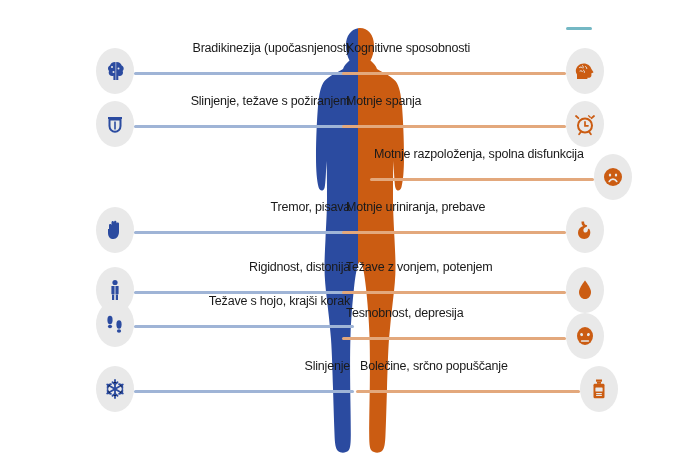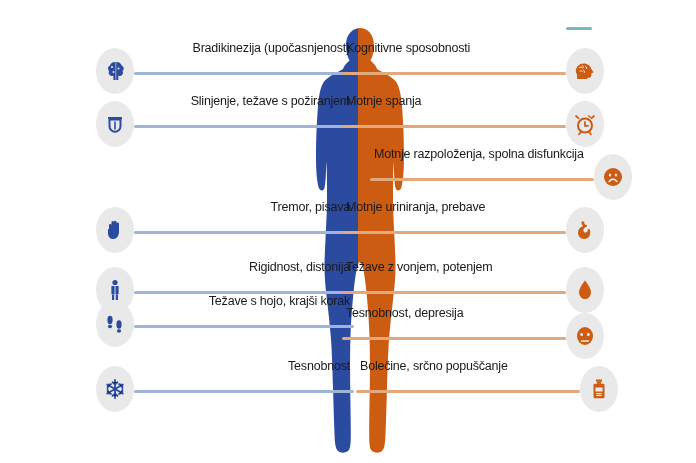--- a/index.html
+++ b/index.html
@@ -246,21 +246,21 @@
       <svg width="24" height="24" viewBox="0 0 24 24">
         <g stroke="#2b4ba0" stroke-width="1.8" stroke-linecap="round">
           <path d="M12 3v18M4.2 7.5l15.6 9M19.8 7.5l-15.6 9"></path>
           <path d="M9.5 5.2L12 7.4l2.5-2.2M9.5 18.8L12 16.6l2.5 2.2"></path>
           <path d="M4.6 11.2l.3-3.2 3.1-.8M19.4 12.8l-.3 3.2-3.1.8"></path>
           <path d="M8 16.8l-3.1-.8-.3-3.2M16 7.2l3.1.8.3 3.2"></path>
         </g>
       </svg>
     </div>
     <div class="connector"></div>
-    <div class="label">Tesnobnost</div>
+    <div class="label">Slinjenje</div>
   </div>
 
   <div class="row right" style="top:36px;">
     <div class="badge">
       <svg width="24" height="24" viewBox="0 0 24 24">
         <path d="M4 20v-4.5c-.8-.9-1.2-2.1-1.2-3.4 0-4.2 3.6-7.6 8-7.6 3.7 0 6.8 2.4 7.6 5.6l1.8 2.6c.3.4.1 1-.4 1.1l-1.4.4v2.4c0 1.2-1 2.2-2.2 2.2h-1.8V20H4z" fill="#cb5c12"></path>
         <g stroke="#e9e9e9" stroke-width="1" fill="none" stroke-linecap="round">
           <path d="M6.5 8.5c1-.8 2.2-.6 2.8.3M9.5 6.5c.8.6 1 1.6.6 2.4M12.5 7.6c.9.2 1.4 1 1.3 1.9M7 12c.9-.5 2-.2 2.5.7M10.5 11.2c.8.4 1.2 1.3.9 2.2"></path>
         </g>
       </svg>

